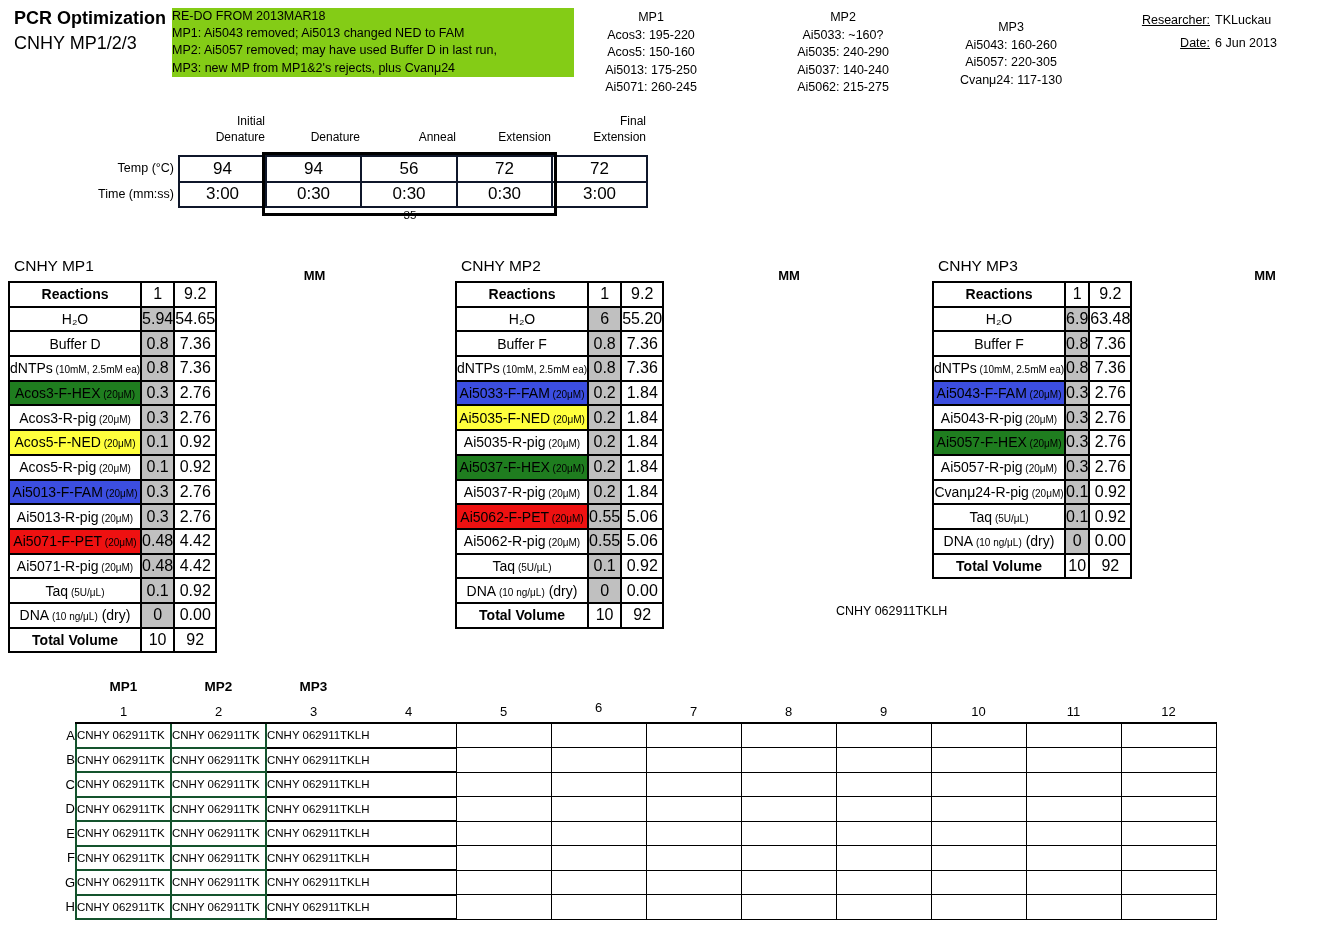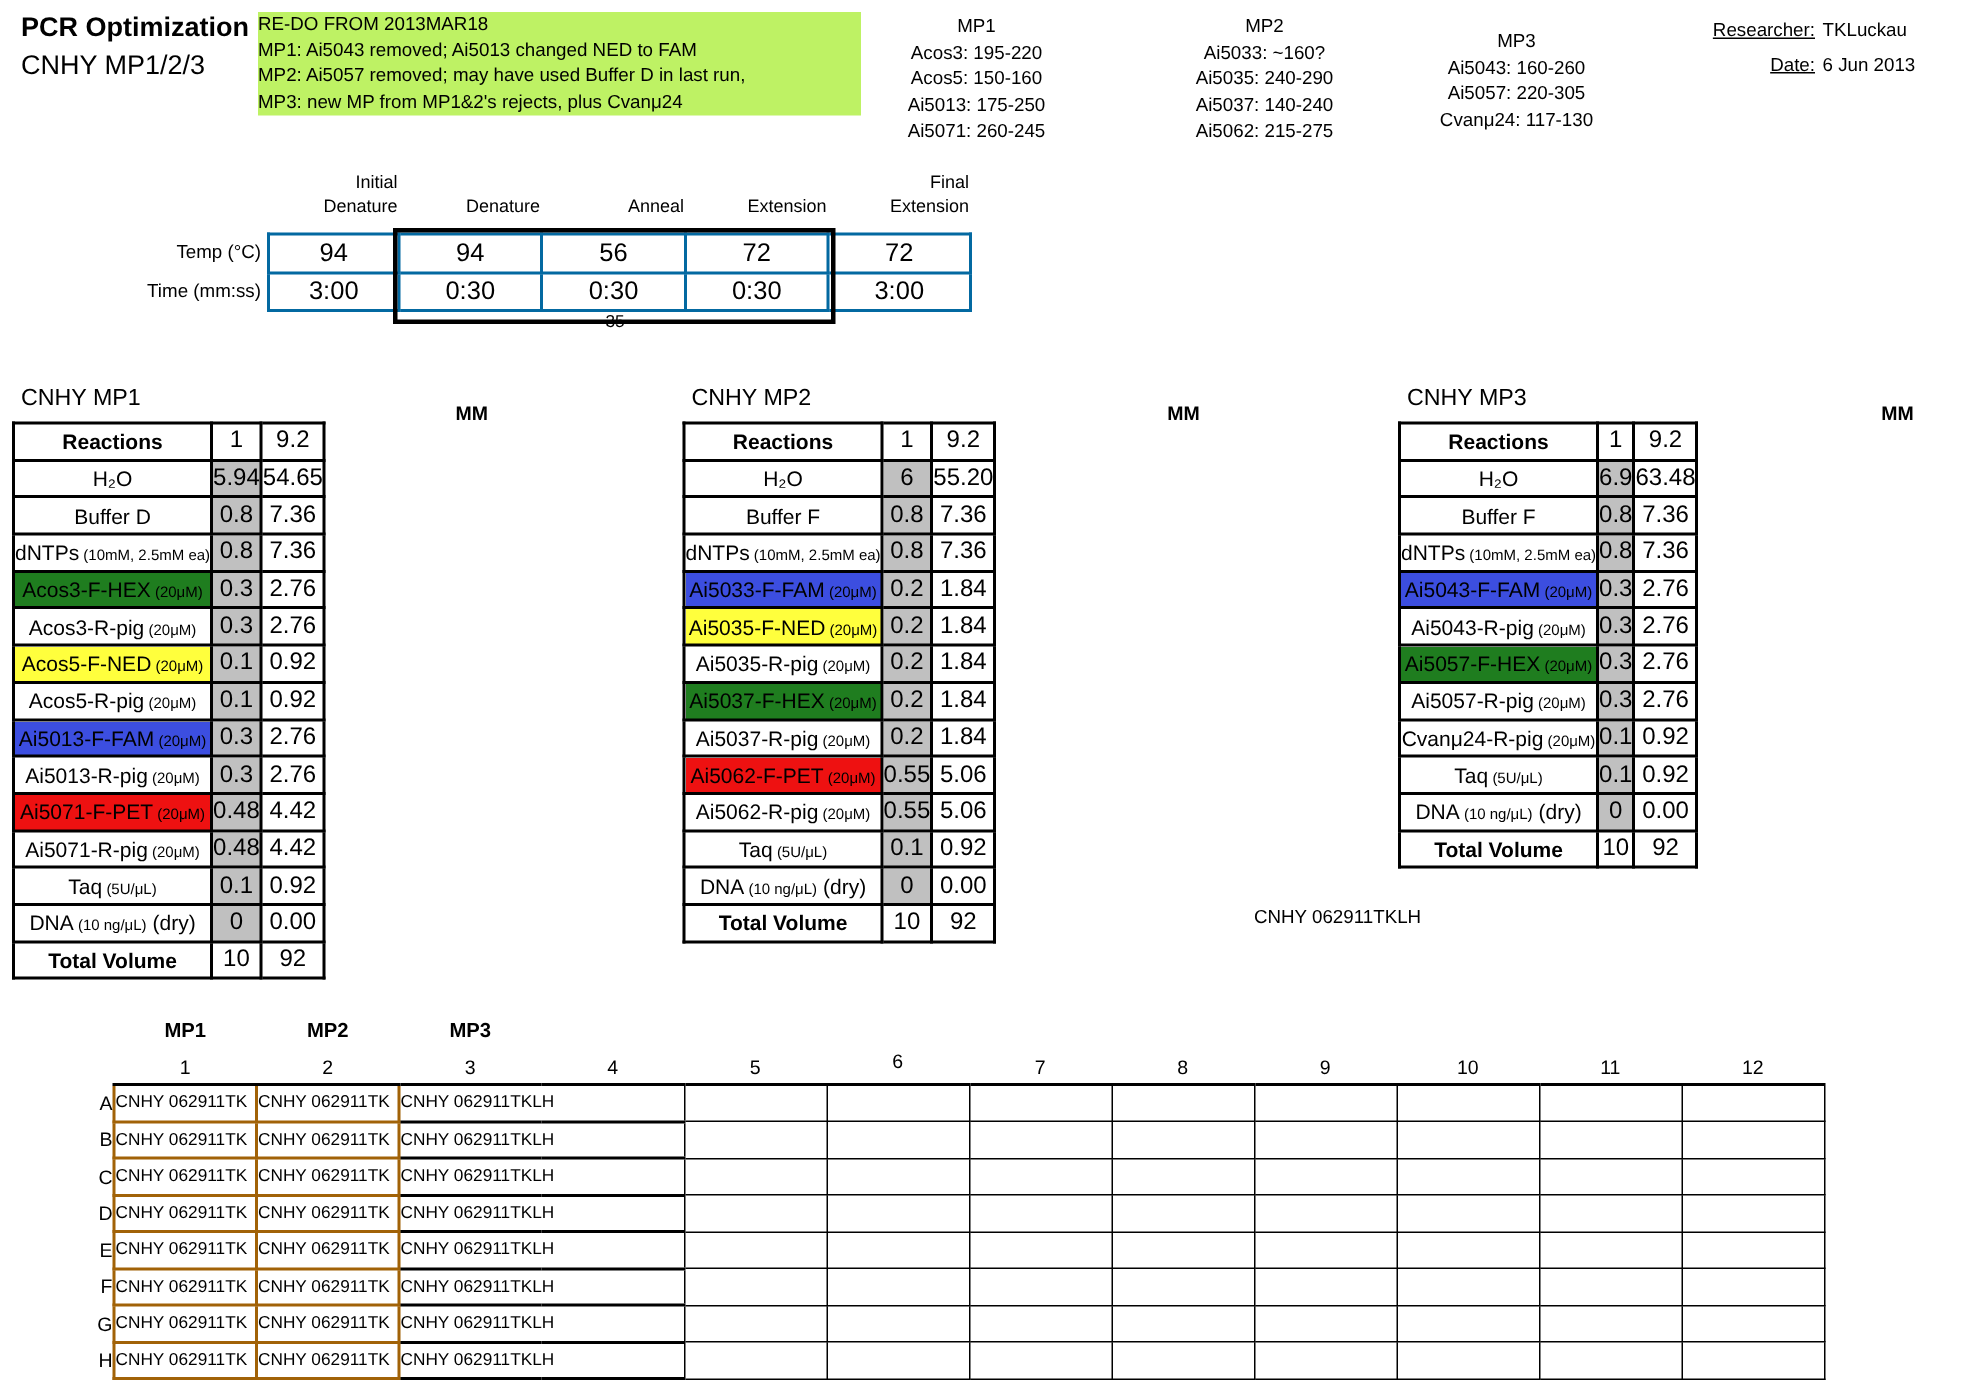--- a/index.html
+++ b/index.html
@@ -6,34 +6,34 @@
   body{
     width:1321px;height:929px;position:relative;overflow:hidden;
     font-family:"Liberation Sans","DejaVu Sans",sans-serif;color:#000;
     -webkit-font-smoothing:antialiased;
   }
   .abs{position:absolute;}
 
   
   .sheet-title{left:14px;top:8px;font-size:18px;font-weight:bold;white-space:nowrap;z-index:1;}
   .sheet-subtitle{left:14px;top:33px;font-size:18px;white-space:nowrap;z-index:1;}
-  .notes{left:172px;top:8px;width:402px;background:#bef264;z-index:2;font-size:12.5px;line-height:17.2px;}
+  .notes{left:172px;top:8px;width:402px;background:#84cc16;z-index:2;font-size:12.5px;line-height:17.2px;}
   .psum{top:9px;text-align:center;font-size:12.5px;line-height:17.6px;}
   .psum .psum-name{display:block;}
   .res-block{left:1118px;top:9px;font-size:12.5px;line-height:22.5px;}
   .res-row{display:flex;}
   .res-label{width:92px;text-align:right;text-decoration:underline;}
   .res-value{padding-left:5px;white-space:nowrap;}
 
   
   .tc-headers{left:178px;top:114px;width:468px;display:flex;align-items:flex-end;}
   .tc-head{text-align:right;font-size:12px;line-height:15.5px;white-space:pre-line;padding-bottom:2px;}
   .tc-rowlabel{position:absolute;right:0;font-size:12.5px;white-space:nowrap;}
   table.tc{left:178px;top:155px;border-collapse:collapse;table-layout:fixed;}
-  table.tc td{border:2px solid #0369a1;height:23.5px;text-align:center;vertical-align:middle;
+  table.tc td{border:2px solid #0f172a;height:23.5px;text-align:center;vertical-align:middle;
     font-size:17px;padding:0;background:#fff;}
   .tc-thickbox{left:262px;top:152px;width:289px;height:58px;border:3px solid #000;z-index:3;pointer-events:none;}
   .tc-cycles{left:385px;top:209px;width:50px;text-align:center;font-size:11.5px;}
 
   
   .mix{top:255px;}
   .mix-title{position:absolute;left:6px;top:2px;font-size:15.5px;white-space:nowrap;}
   .mix-mm{position:absolute;top:13px;text-align:center;font-weight:bold;font-size:13px;}
   .mix table{position:absolute;top:26px;left:0;border-collapse:collapse;table-layout:fixed;}
   .mix td{border:2px solid #000;height:22.7px;padding:0;text-align:center;vertical-align:middle;overflow:hidden;}
@@ -50,21 +50,21 @@
 
   
   .plate{left:60px;top:679px;width:1160px;}
   .plate-mp{position:absolute;top:0;width:95px;text-align:center;font-weight:bold;font-size:13.5px;}
   table.plate-grid{position:absolute;top:22px;left:0;border-collapse:collapse;table-layout:fixed;}
   table.plate-grid td{padding:0;vertical-align:middle;}
   td.ph{border:none;border-bottom:2px solid #000;height:21px;text-align:center;font-size:13px;}
   td.ph0{border:none;}
   td.prl{border:none;text-align:right;padding-right:4px;font-size:13px;}
   td.pw{height:22.5px;font-size:11.5px;text-align:left;padding-left:2px;overflow:hidden;white-space:nowrap;}
-  td.pw.thick{border:2px solid #a16207;}
+  td.pw.thick{border:2px solid #14532d;}
   td.pw.thick3{border:2px solid #000;border-right:1px solid #000;}
   td.pw.thin{border:1px solid #000;}
   .raise{position:relative;top:-4px;display:inline-block;}
 </style>
 </head>
 <body>
 
 <div class="abs sheet-title">PCR Optimization</div>
 <div class="abs sheet-subtitle">CNHY MP1/2/3</div>
 

